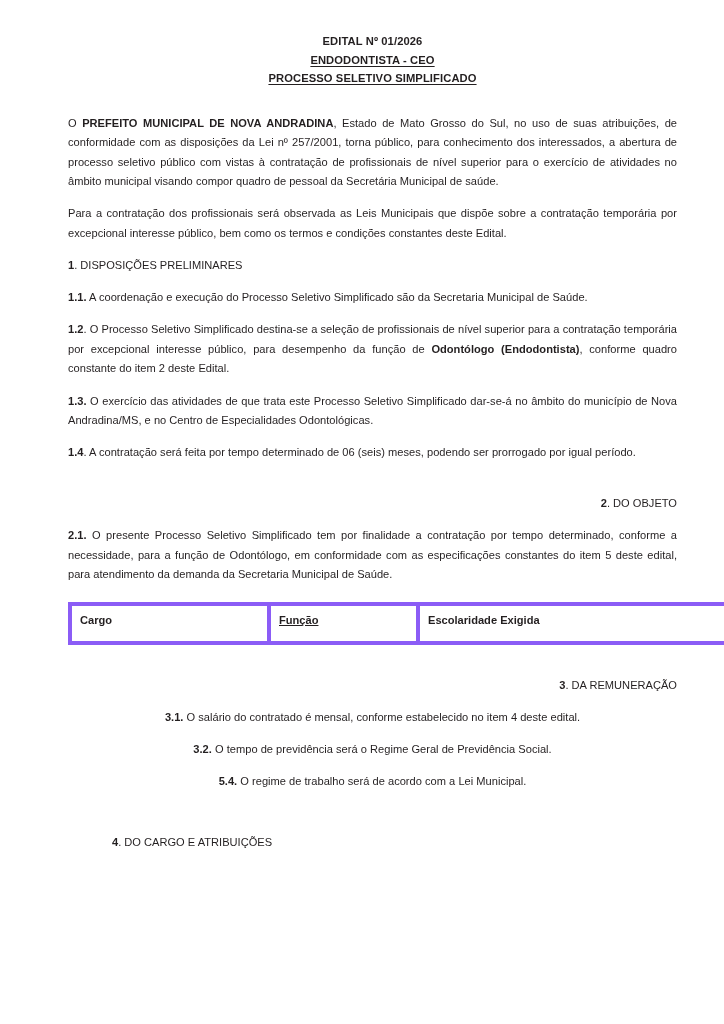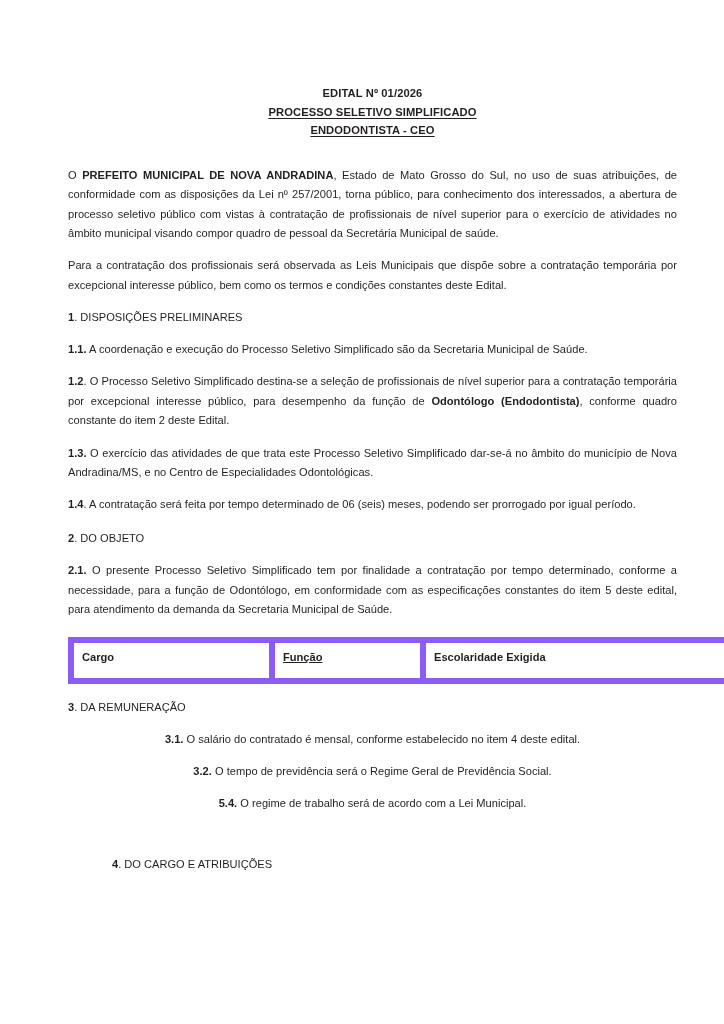--- a/index.html
+++ b/index.html
@@ -14,21 +14,21 @@
     font-family: "Liberation Sans", sans-serif;
     color: #231f20;
     overflow: hidden;
   }
 
   .page {
     position: relative;
     width: 582px;
     height: 1024px;
     box-sizing: border-box;
-    padding: 84px 47px 0 68px;
+    padding: 32px 47px 0 68px;
   }
 
   .doc-body {
     width: 609px;
   }
 
   
   .title-block {
     text-align: center;
     margin: 0 0 26px 0;
@@ -56,39 +56,40 @@
   p.para.last-left {
     text-align: center;
   }
   p.heading {
     margin: 0 0 12.5px 0;
     font-size: 11.1px;
     line-height: 19.6px;
     text-align: left;
   }
   p.heading.gap-above {
-    margin-top: 14px;
+    margin-top: 31px;
+    text-align: right;
   }
   p.heading.gap-above-lg {
     margin-top: 41px;
     margin-left: 44px;
   }
   b, .b {
     font-weight: bold;
   }
 
   
   table.edital-table {
     border-collapse: collapse;
     width: 609px;
     margin: 17px 0 0 0;
     table-layout: fixed;
   }
   table.edital-table td {
-    border: 6px solid #8b5cf6;
+    border: 4px solid #8b5cf6;
     font-size: 11.1px;
     line-height: 19.4px;
     vertical-align: top;
     padding: 5px 7px 5px 8px;
   }
   td.col-cargo   { width: 180px; }
   td.col-funcao  { width: 130px; text-decoration: underline; }
   td.col-escol   { width: 299px; }
 
   tr.head-row td {
@@ -111,24 +112,24 @@
 <body>
 
 <div class="page">
   <div class="doc-body">
 
     <div class="title-block">
       <div class="title-line">
         <span class="t">EDITAL Nº 01/2026</span>
       </div>
       <div class="title-line underlined">
-        <span class="u">PROCESSO SELETIVO SIMPLIFICADO</span>
+        <span class="u">ENDODONTISTA - CEO</span>
       </div>
       <div class="title-line underlined">
-        <span class="u">ENDODONTISTA - CEO</span>
+        <span class="u">PROCESSO SELETIVO SIMPLIFICADO</span>
       </div>
     </div>
 
     <p class="para"><span>O </span><b>PREFEITO MUNICIPAL DE NOVA ANDRADINA</b><span>, Estado de Mato Grosso do Sul, no uso de suas atribuições, de conformidade com as disposições da Lei nº 257/2001, torna público, para conhecimento dos interessados, a abertura de processo seletivo público com vistas à contratação de profissionais de nível superior para o exercício de atividades no âmbito municipal visando compor quadro de pessoal da Secretária Municipal de saúde.</span></p>
 
     <p class="para">Para a contratação dos profissionais será observada as Leis Municipais que dispõe sobre a contratação temporária por excepcional interesse público, bem como os termos e condições constantes deste Edital.</p>
 
     <p class="heading"><b>1</b><span>. </span><span>DISPOSIÇÕES PRELIMINARES</span></p>
 
     <p class="para"><b>1.1.</b><span> A coordenação e execução do Processo Seletivo Simplificado são da Secretaria Municipal de Saúde.</span></p>

